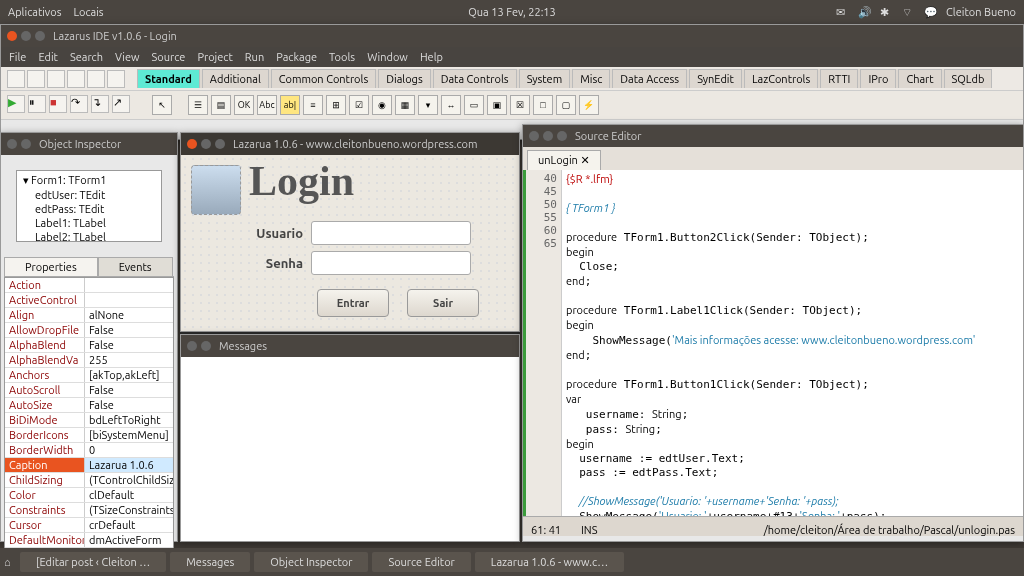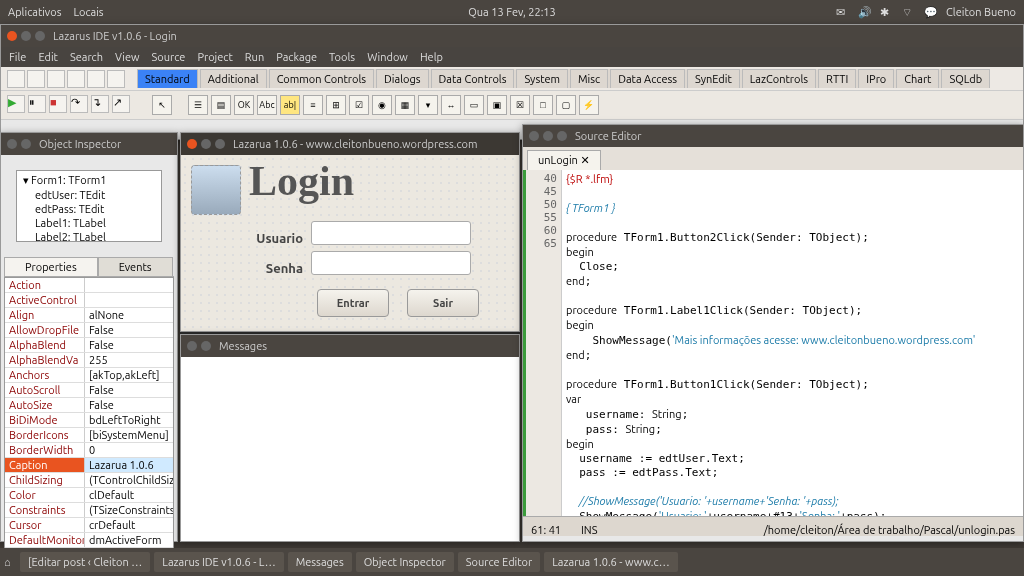--- a/index.html
+++ b/index.html
@@ -10,21 +10,21 @@
 .win{position:absolute;background:#e8e8e8;border:1px solid #999;box-shadow:0 2px 8px rgba(0,0,0,.4)}
 .titlebar{height:22px;background:#4a4540;color:#ccc;display:flex;align-items:center;padding:0 6px;gap:8px}
 .titlebar .dots{display:flex;gap:4px}
 .dot{width:10px;height:10px;border-radius:50%;background:#666}
 .dot.cl{background:#e95420}
 .menubar{height:20px;background:#484440;color:#ddd;display:flex;align-items:center;gap:12px;padding:0 8px}
 .toolbar{background:#ede9e4;display:flex;align-items:center;padding:2px 6px;gap:2px;border-bottom:1px solid #ccc;flex-wrap:wrap}
 .tbbtn{width:18px;height:18px;border:1px solid #bbb;background:#f5f3ef;display:inline-block}
 .tabstrip{display:flex;gap:2px;background:#ddd7d0}
 .tab{padding:3px 7px;background:#ddd7d0;border:1px solid #bbb;border-bottom:none;cursor:pointer}
-.tab.active{background:#3b82f6;font-weight:normal}
+.tab.active{background:#5eead4;font-weight:bold}
 .palette{background:#ece8e2;padding:4px 6px;display:flex;gap:3px;flex-wrap:wrap;border-bottom:1px solid #ccc}
 .palbtn{width:20px;height:20px;border:1px solid #aaa;background:#f5f3ed;font-size:9px;display:flex;align-items:center;justify-content:center}
 
 .oi{left:0;top:132px;width:178px;height:410px}
 .oi .tree{background:#fff;border:1px solid #999;margin:15px;padding:2px;height:72px;overflow:hidden}
 .oi .tree div{padding:1px 4px}
 .oi .proptabs{display:flex;border-bottom:1px solid #aaa;margin:0 3px}
 .oi .proptabs .pt{padding:3px 20px;border:1px solid #aaa;border-bottom:none;background:#e0ddd6}
 .oi .proptabs .pt.active{background:#f5f3ef}
 .propgrid{margin:0 3px;background:#fff;border:1px solid #999;height:290px;overflow:hidden}
@@ -32,42 +32,42 @@
 .proprow .k{width:80px;padding:1px 4px;border-right:1px solid #ccc;color:#8b0000;overflow:hidden;white-space:nowrap}
 .proprow .v{flex:1;padding:1px 4px;overflow:hidden;white-space:nowrap}
 .proprow.sel .k{background:#e95420;color:#fff}
 .proprow.sel .v{background:#d0eaff}
 
 .loginwin{left:180px;top:132px;width:340px;height:200px}
 .loginwin .titlebar{background:#3c3833}
 .loginbody{background:#ece8e0;background-image:radial-gradient(#ddd 1px,transparent 1px);background-size:8px 8px;height:176px;padding:10px;position:relative}
 .avatar{width:50px;height:50px;position:absolute;left:10px;top:10px;border:1px dashed #999;background:linear-gradient(#cde,#9ab);border-radius:4px}
 .loginh{position:absolute;left:68px;top:2px;font-size:42px;font-weight:bold;color:#555;font-family:Georgia,serif}
-.frow{position:absolute;display:flex;align-items:flex-end}
+.frow{position:absolute;display:flex;align-items:center}
 .frow label{width:60px;text-align:right;font-weight:bold;color:#444;font-size:13px}
 .frow input{width:160px;height:24px;border:1px solid #aaa;border-radius:3px;margin-left:8px;padding:2px 4px}
 .fbtn{position:absolute;width:72px;height:28px;background:linear-gradient(#f5f3ed,#ddd7ce);border:1px solid #999;border-radius:4px;font-weight:bold;color:#444;cursor:pointer}
 
 .msgwin{left:180px;top:334px;width:340px;height:208px}
 .msgbody{background:#fff;height:184px}
 
 .srcwin{left:522px;top:124px;width:502px;height:418px}
 .srctabs{display:flex;background:#e5e0d9;padding:3px 4px 0}
 .srctab{padding:3px 10px;background:#f5f3ed;border:1px solid #aaa;border-bottom:none}
 .gutter{width:36px;background:#ece8e2;border-right:1px solid #ccc;text-align:right;padding:2px 4px;color:#666;font-family:monospace;font-size:11px}
 .codearea{flex:1;background:#fff;font-family:monospace;font-size:11px;padding:2px 4px;white-space:pre;line-height:14px}
 .codewrap{display:flex;height:346px;overflow:hidden;border-left:3px solid #3b9b3b}
 .kw{font-weight:normal;color:#000}
 .str{color:#1a7aa8}
 .cm{color:#1a7aa8;font-style:italic}
 .dr{color:#b00}
 .status{height:20px;background:#ddd7cf;border-top:1px solid #aaa;display:flex;align-items:flex-end;padding:0 8px;gap:20px}
 
 .taskbar{position:absolute;left:0;bottom:0;width:1024px;height:28px;background:#4a4540;display:flex;align-items:center;padding:0 4px;gap:4px}
-.task{background:#5a544d;color:#ddd;padding:4px 8px;border-radius:2px;display:flex;align-items:center;gap:4px;max-width:160px;overflow:hidden;white-space:nowrap}
+.task{background:#5a544d;color:#ddd;padding:4px 16px;border-radius:2px;display:flex;align-items:center;gap:4px;max-width:160px;overflow:hidden;white-space:nowrap}
 .ico{width:12px;height:12px;display:inline-block}
 </style>
 </head>
 <body>
 
 <div class="topbar">
   <span>Aplicativos</span>
   <span>Locais</span>
   <span class="center">Qua 13 Fev, 22:13</span>
   <div class="right">
@@ -368,23 +368,20 @@
     <span style="margin-left:auto">/home/cleiton/Área de trabalho/Pascal/unlogin.pas</span>
   </div>
 </div>
 
 <div class="taskbar">
   <span class="ico" style="color:#ccc">⌂</span>
   <div class="task">
       <span>[Editar post ‹ Cleiton …</span>
     </div>
   <div class="task">
-      <span>Lazarus IDE v1.0.6 - L…</span>
-    </div>
-  <div class="task">
       <span>Messages</span>
     </div>
   <div class="task">
       <span>Object Inspector</span>
     </div>
   <div class="task">
       <span>Source Editor</span>
     </div>
   <div class="task">
       <span>Lazarua 1.0.6 - www.c…</span>

